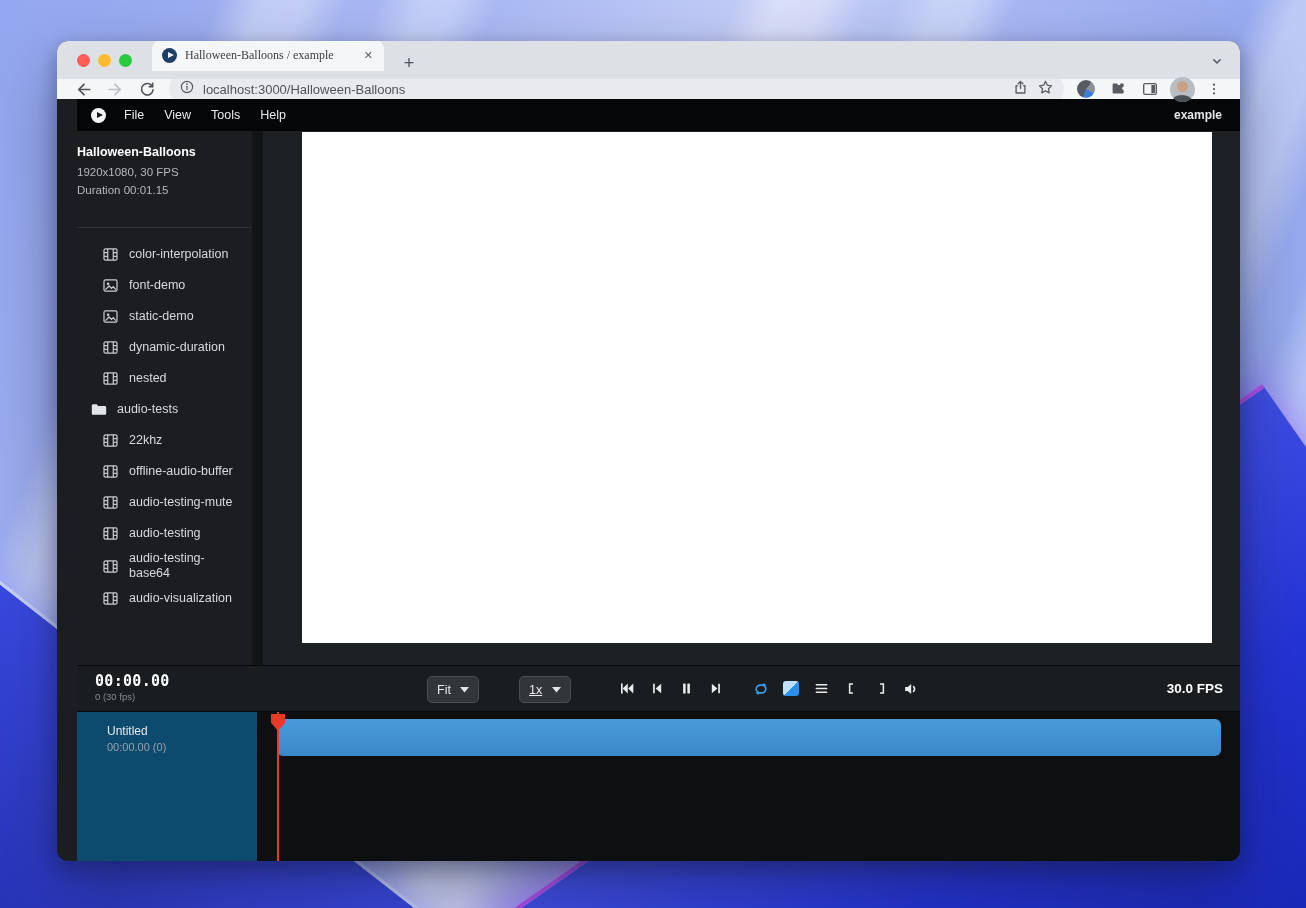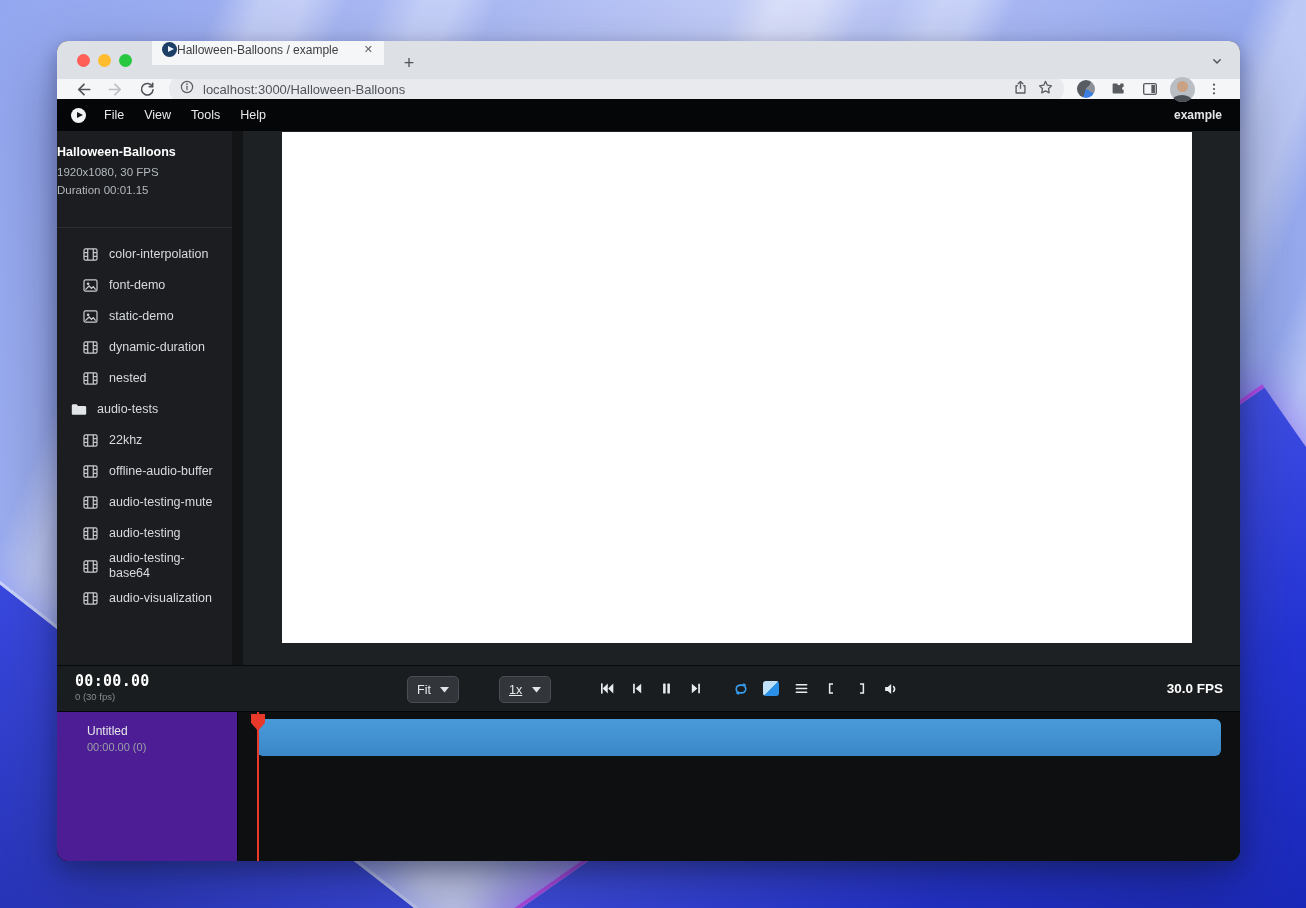--- a/index.html
+++ b/index.html
@@ -12,40 +12,40 @@
   .corner-bl{position:absolute;left:-320px;bottom:-430px;width:720px;height:640px;transform:rotate(38deg);background:linear-gradient(180deg,#3a49e2 0%,#16208f 80%);border-top:3px solid #cdd6ff;box-shadow:0 -8px 30px rgba(140,150,255,.5);}
 
   
   .window{position:absolute;left:57px;top:41px;width:1183px;height:820px;border-radius:11px;overflow:hidden;display:flex;flex-direction:column;background:#1b1d20;box-shadow:0 30px 70px rgba(20,25,60,.45),0 8px 20px rgba(20,25,60,.35);}
 
   
   .tabstrip{height:38px;background:#dde0e5;position:relative;flex-shrink:0;}
   .traffic{position:absolute;left:20px;top:0;bottom:0;display:flex;align-items:center;gap:8px;}
   .light{width:13px;height:13px;border-radius:50%;}
   .light.red{background:#ff5f57;}.light.yellow{background:#febc2e;}.light.green{background:#28c840;}
-  .tab{position:absolute;left:95px;bottom:14px;width:232px;height:31px;background:#f5f6f8;border-radius:9px 9px 0 0;display:flex;align-items:center;padding:0 8px 0 10px;gap:0;}
+  .tab{position:absolute;left:95px;bottom:8px;width:232px;height:31px;background:#f5f6f8;border-radius:9px 9px 0 0;display:flex;align-items:center;padding:0 8px 0 10px;gap:8px;font-family:Liberation Serif, serif;}
   .favicon{width:15px;height:15px;border-radius:50%;background:#1d3f66;position:relative;flex-shrink:0;}
   .favicon::after{content:"";position:absolute;left:5.5px;top:4px;border-left:6px solid #eaf2fb;border-top:3.5px solid transparent;border-bottom:3.5px solid transparent;}
   .tab-title{flex:1;font-size:12px;color:#3d4043;white-space:nowrap;overflow:hidden;}
   .tab-close{font-size:11px;color:#5f6368;padding:2px 3px;border-radius:4px;cursor:default;}
   .newtab{position:absolute;left:341px;bottom:5px;width:22px;height:22px;display:flex;align-items:center;justify-content:center;font-size:18px;color:#50545a;border-radius:50%;}
   .strip-chevron{position:absolute;right:13px;bottom:8px;width:20px;height:20px;display:flex;align-items:center;justify-content:center;}
 
   
   .toolbar{height:20px;background:#f5f6f8;display:flex;align-items:center;padding:0 11px;gap:2px;flex-shrink:0;}
   .btn-icon{width:30px;height:30px;display:flex;align-items:center;justify-content:center;border-radius:50%;flex-shrink:0;}
   .omnibox{flex:1;height:28px;background:#e8eaee;border-radius:14px;display:flex;align-items:center;padding:0 10px;gap:8px;margin:0 5px;min-width:0;}
   .url-text{flex:1;font-size:13px;color:#50545a;white-space:nowrap;overflow:hidden;}
   .ext-badge{width:18px;height:18px;border-radius:50%;background:conic-gradient(from 200deg,#575c62 0 55%,#8b9197 55% 78%,#3d7de0 78% 100%);}
   .avatar{width:25px;height:25px;border-radius:50%;background:#b9bec4;position:relative;overflow:hidden;flex-shrink:0;}
   .avatar::before{content:"";position:absolute;left:7px;top:4px;width:11px;height:11px;border-radius:50%;background:#caa183;}
   .avatar::after{content:"";position:absolute;left:2.5px;bottom:-5px;width:20px;height:12px;border-radius:50%;background:#4a5056;}
 
   
-  .app{flex:1;display:flex;flex-direction:column;min-height:0;background:#1e2124;color:#e8eaec;}
+  .app{flex:1;display:flex;flex-direction:column;min-height:0;background:#1e2124;color:#e8eaec;margin-left:20px;}
   .menubar{height:32px;background:#050608;display:flex;align-items:center;padding:0 14px;flex-shrink:0;}
   .logo{width:15px;height:15px;border-radius:50%;background:#f2f4f6;position:relative;margin-right:8px;flex-shrink:0;}
   .logo::after{content:"";position:absolute;left:5.5px;top:4px;border-left:6px solid #15181b;border-top:3.5px solid transparent;border-bottom:3.5px solid transparent;}
   .menu-items{display:flex;align-items:center;}
   .menu-item{padding:6px 10px;font-size:12.5px;color:#e8eaec;}
   .menubar-spacer{flex:1;}
   .project-label{font-size:12px;font-weight:700;color:#e4e6e8;padding-right:4px;}
 
   
   .main{flex:1;display:flex;min-height:0;}
@@ -73,21 +73,21 @@
   .select.size{left:350px;}
   .select.speed{left:442px;text-decoration:underline;}
   .transport{position:absolute;left:538px;top:0;bottom:0;display:flex;align-items:center;gap:8px;}
   .t-btn{width:22px;height:22px;display:flex;align-items:center;justify-content:center;border-radius:4px;}
   .t-btn.loop{margin-left:15px;}
   .checker{width:16px;height:15px;border-radius:3px;background:linear-gradient(135deg,#bfe0fb 0 50%,#2b90e8 50% 100%);}
   .fps{position:absolute;right:17px;top:15px;font-size:13.5px;font-weight:700;color:#ffffff;}
 
   
   .timeline{height:150px;display:flex;background:#0d0f11;border-top:1px solid #050607;flex-shrink:0;}
-  .tl-left{width:181px;background:#4c1d95;border-right:1px solid #050607;padding:12px 0 0 30px;flex-shrink:0;}
+  .tl-left{width:181px;background:#0c4a6e;border-right:1px solid #050607;padding:12px 0 0 30px;flex-shrink:0;}
   .tl-name{font-size:12px;color:#e6e8ea;line-height:15px;}
   .tl-info{font-size:11px;color:#9aa0a5;margin-top:2px;}
   .tl-track{flex:1;position:relative;min-width:0;}
   .tl-bar{position:absolute;left:19px;right:19px;top:7px;height:37px;border-radius:6px;background:linear-gradient(180deg,#4a9ada,#3b88c8);}
   .playhead-line{position:absolute;left:19px;top:0;bottom:0;width:2px;background:#e8392b;z-index:3;}
   .playhead-marker{position:absolute;left:13px;top:2px;width:14px;height:17px;background:#e8392b;clip-path:polygon(0 0,100% 0,100% 52%,50% 100%,0 52%);z-index:4;}
 </style>
 </head>
 <body>
 

